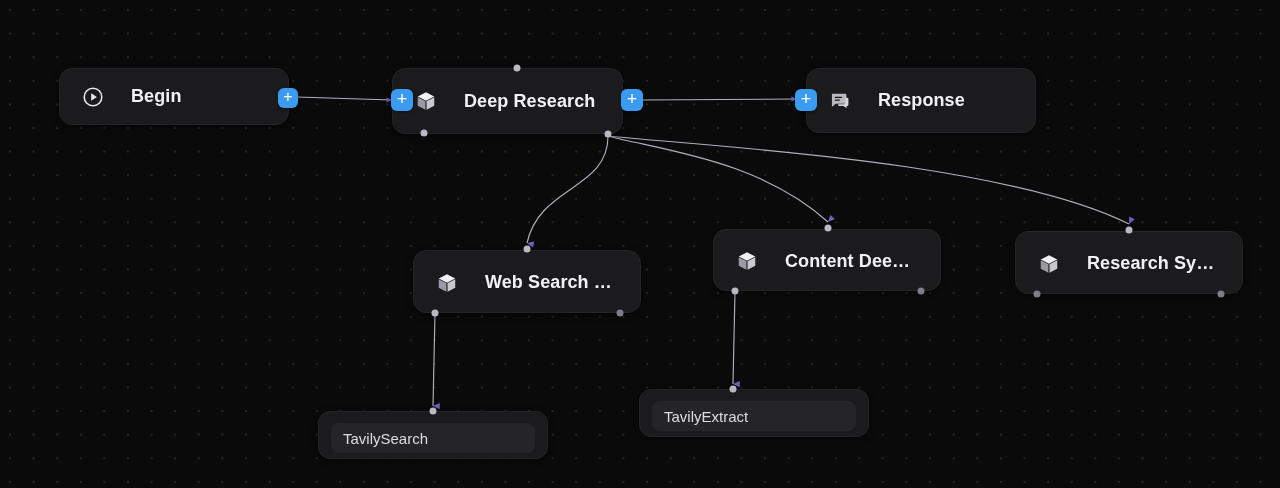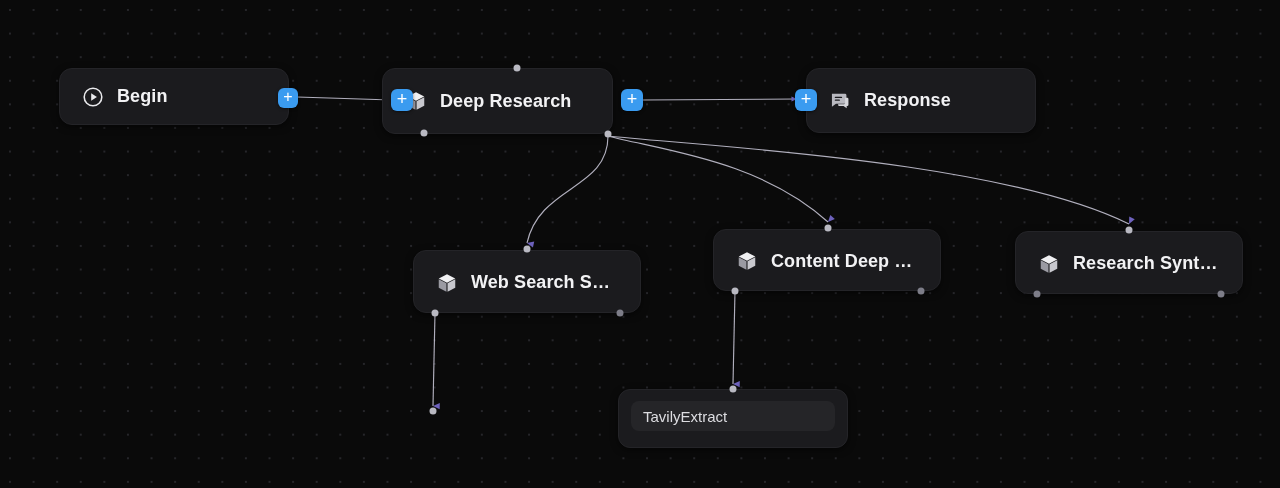--- a/index.html
+++ b/index.html
@@ -27,21 +27,21 @@
   
   .node {
     position:absolute;
     border-radius:13px;
     background:#1b1b1e;
     border:1px solid #242428;
     display:flex; align-items:center;
     box-shadow:0 2px 7px rgba(0,0,0,.55);
   }
   .node.tall { align-items:flex-start; }
-  .node-row { display:flex; align-items:center; gap:13px; padding:0 22px; width:100%; }
+  .node-row { display:flex; align-items:center; gap:27px; padding:0 22px; width:100%; }
   .node-label {
     color:#f2f2f4;
     font-size:18px;
     font-weight:700;
     letter-spacing:.1px;
     white-space:nowrap;
     overflow:hidden;
     text-overflow:ellipsis;
   }
   .node-icon { flex:0 0 auto; display:flex; align-items:center; justify-content:center; }
@@ -133,21 +133,21 @@
           <path d="M10 7.8 L16.3 12 L10 16.2 Z" fill="#e9e9ec"></path>
         </svg>
       </span>
       <span class="node-label">Begin</span>
     </div>
   </div>
   <div class="plus" style="left:288px; top:98px;">
     <span>+</span>
   </div>
 
-  <div class="node" style="left:382px; top:68px; width:231px; height:66px;">
+  <div class="node" style="left:392px; top:68px; width:231px; height:66px;">
     <div class="node-row">
       <span class="node-icon">
         <svg width="22" height="22" viewBox="0 0 24 24">
           <path d="M12 2.4 L21 7.1 L12 11.8 L3 7.1 Z" fill="#f0f0f2"></path>
           <path d="M3 7.8 L11.4 12.2 L11.4 21.6 L3 17.2 Z" fill="#9a9aa2"></path>
           <path d="M21 7.8 L12.6 12.2 L12.6 21.6 L21 17.2 Z" fill="#c8c8ce"></path>
         </svg>
       </span>
       <span class="node-label">Deep Research</span>
     </div>
@@ -221,22 +221,27 @@
           <path d="M21 7.8 L12.6 12.2 L12.6 21.6 L21 17.2 Z" fill="#c8c8ce"></path>
         </svg>
       </span>
       <span class="node-label">Research Synthesizer</span>
     </div>
   </div>
   <div class="port" style="left:1129px; top:230px;"></div>
   <div class="port dim" style="left:1037px; top:294px;"></div>
   <div class="port dim" style="left:1221px; top:294px;"></div>
 
+  <div class="tool-node" style="left:318px; top:411px; width:230px; height:48px;">
+    <div class="tool-chip">
+      <span class="tool-chip-label">TavilySearch</span>
+    </div>
+  </div>
   <div class="port" style="left:433px; top:411px;"></div>
 
-  <div class="tool-node" style="left:618px; top:389px; width:230px; height:59px;">
+  <div class="tool-node" style="left:639px; top:389px; width:230px; height:48px;">
     <div class="tool-chip">
       <span class="tool-chip-label">TavilyExtract</span>
     </div>
   </div>
   <div class="port" style="left:733px; top:389px;"></div>
 
 </div>
 
 </body></html>

